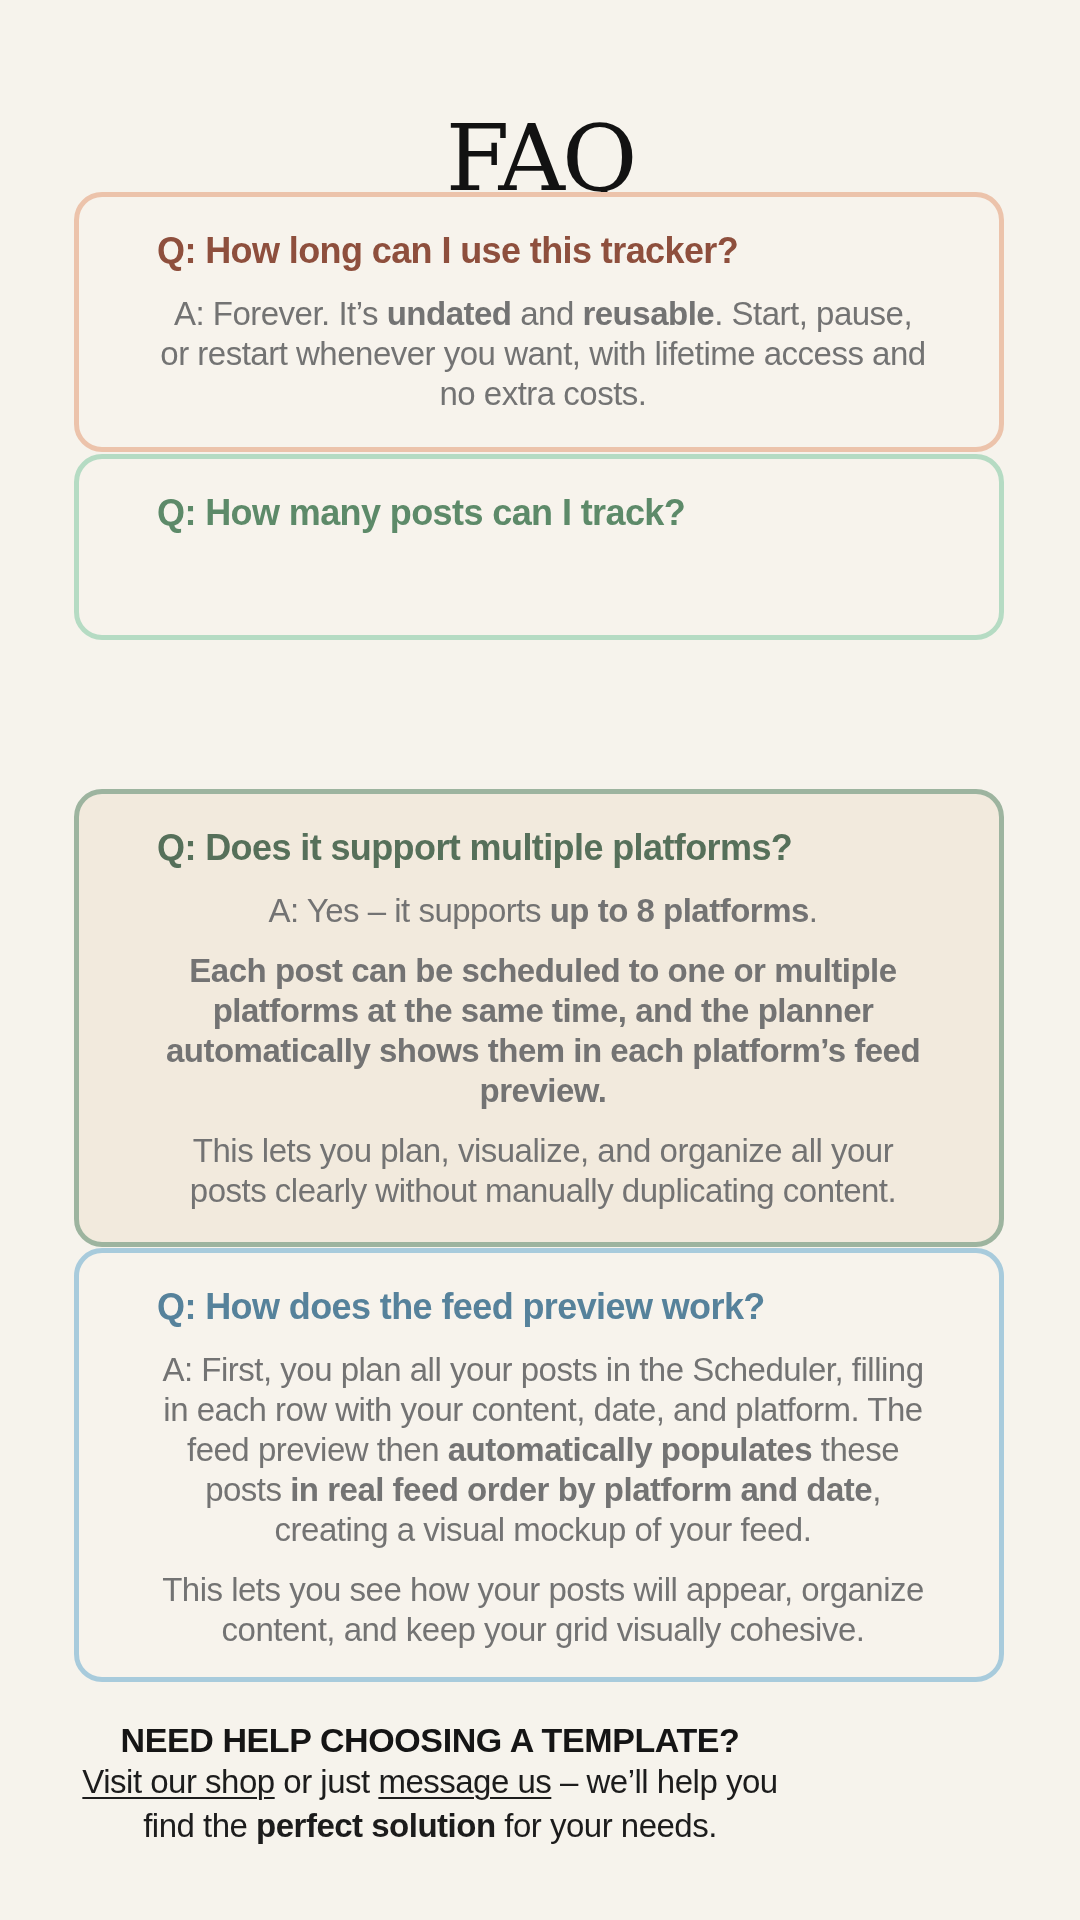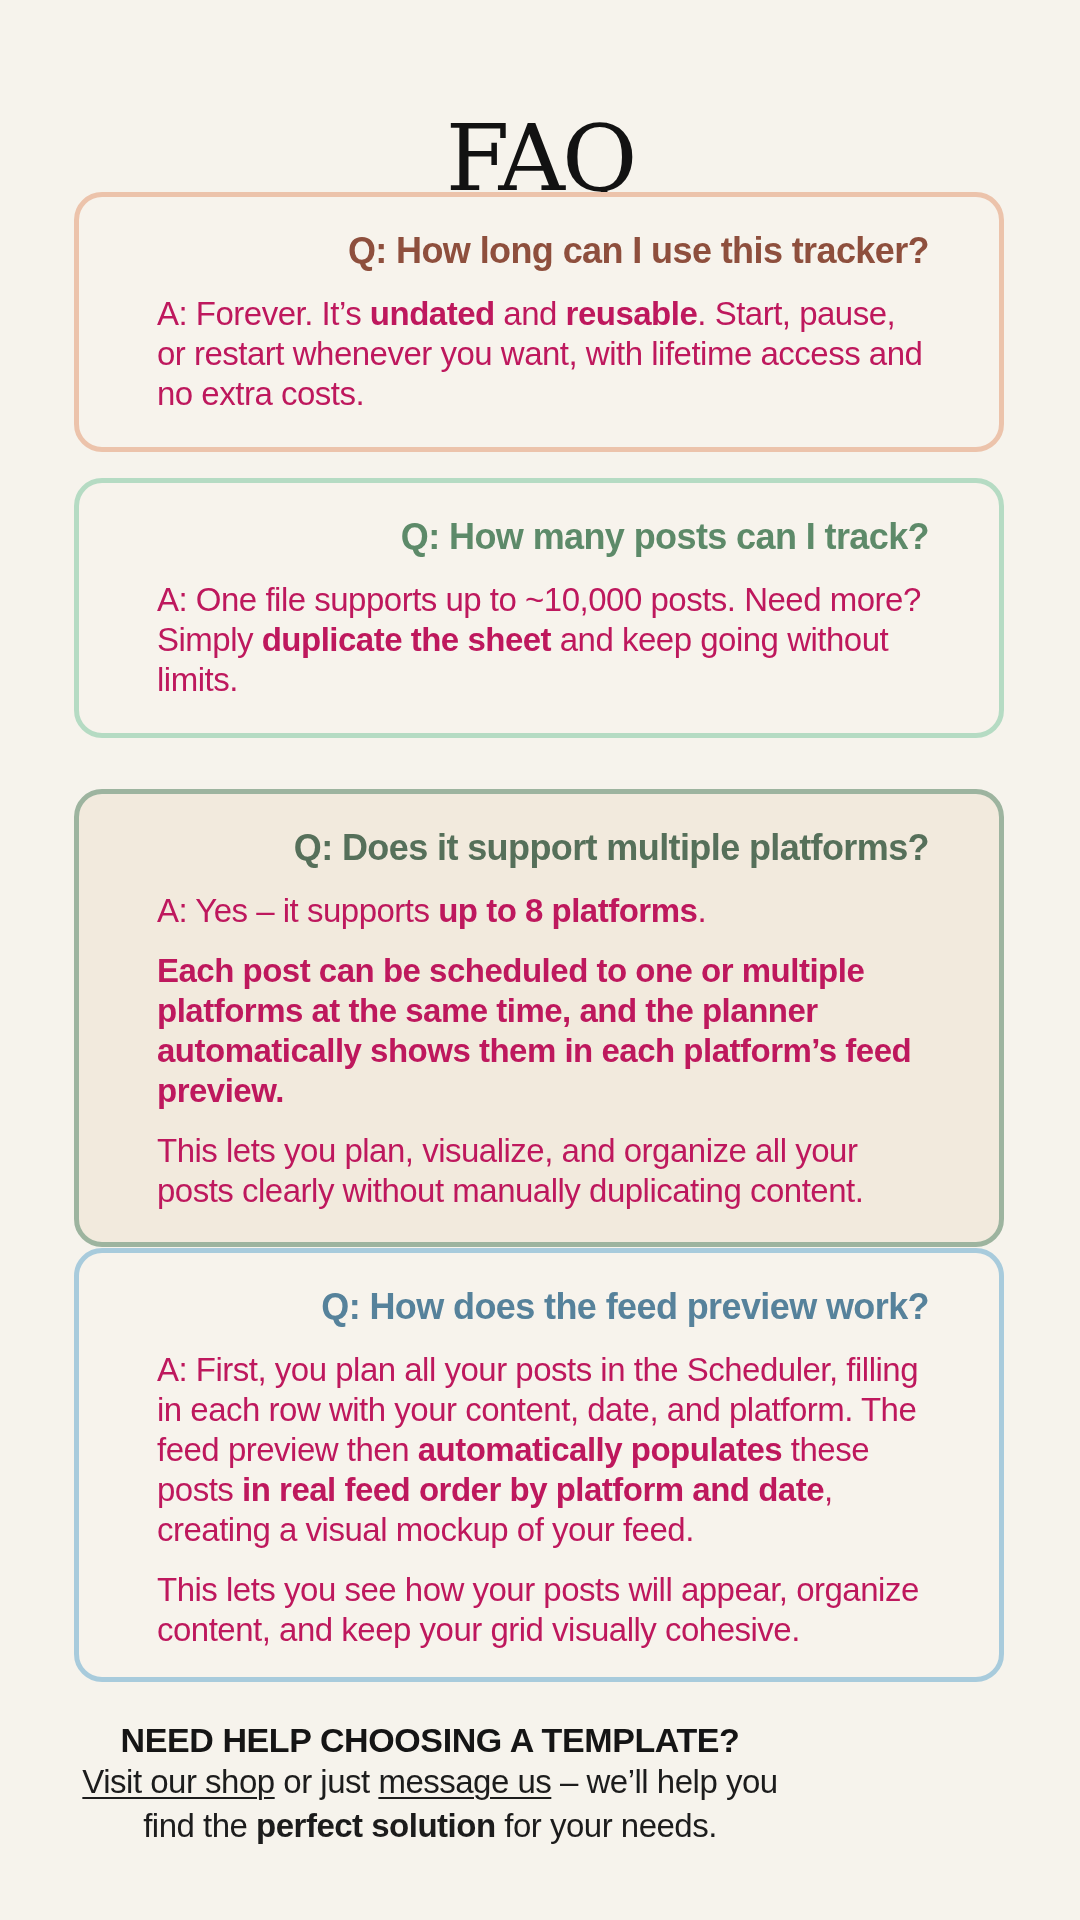--- a/index.html
+++ b/index.html
@@ -36,35 +36,35 @@
       border: 5px solid;
       border-radius: 28px;
       padding: 32px 70px 0 78px;
     }
     .card .q {
       font-size: 36px;
       font-weight: 700;
       line-height: 1.2;
       letter-spacing: -0.6px;
       margin: 0 0 22px 0;
-      text-align: right;
     }
     .card .a {
       font-size: 33px;
       line-height: 40px;
       letter-spacing: -0.5px;
       margin: 0 0 20px 0;
-      color: #be185d;
+      color: #737373;
+      text-align: center;
     }
     .card .a b, .card .a strong {
       font-weight: 700;
     }
     .card-1 { top: 192px; height: 260px; border-color: #ecc3ab; background: #f7f3ec; }
     .card-1 .q { color: #8e4f3d; }
-    .card-2 { top: 478px; height: 260px; border-color: #b5dbc3; background: #f7f3ec; }
+    .card-2 { top: 454px; height: 186px; border-color: #b5dbc3; background: #f7f3ec; }
     .card-2 .q { color: #5d8a69; }
     .card-3 { top: 765px; height: 458px; border-color: #9db49f; background: #f2eadd; margin-top: 24px; }
     .card-3 .q { color: #56705a; }
     .card-4 { top: 1248px; height: 434px; border-color: #a8cbdc; background: #f7f3ec; }
     .card-4 .q { color: #56829b; }
 
     .footer {
       position: absolute;
       top: 1720px;
       left: 0;
@@ -96,21 +96,20 @@
 
 <h1 class="title">FAQ</h1>
 
 <section class="card card-1">
   <div class="q">Q: How long can I use this tracker?</div>
   <p class="a"><span>A: Forever. It’s </span><b>undated</b><span> and </span><b>reusable</b><span>. Start, pause, or restart whenever you want, with lifetime access and no extra costs.</span></p>
 </section>
 
 <section class="card card-2">
   <div class="q">Q: How many posts can I track?</div>
-  <p class="a"><span>A: One file supports up to ~10,000 posts. Need more?  Simply </span><b>duplicate the sheet</b><span> and keep going without limits.</span></p>
 </section>
 
 <section class="card card-3">
   <div class="q">Q: Does it support multiple platforms?</div>
   <p class="a"><span>A: Yes – it supports </span><b>up to 8 platforms</b><span>.</span></p>
   <p class="a"><b>Each post can be scheduled to one or multiple platforms at the same time, and the planner automatically shows them in each platform’s feed preview.</b></p>
   <p class="a"><span>This lets you plan, visualize, and organize all your posts clearly without manually duplicating content.</span></p>
 </section>
 
 <section class="card card-4">

